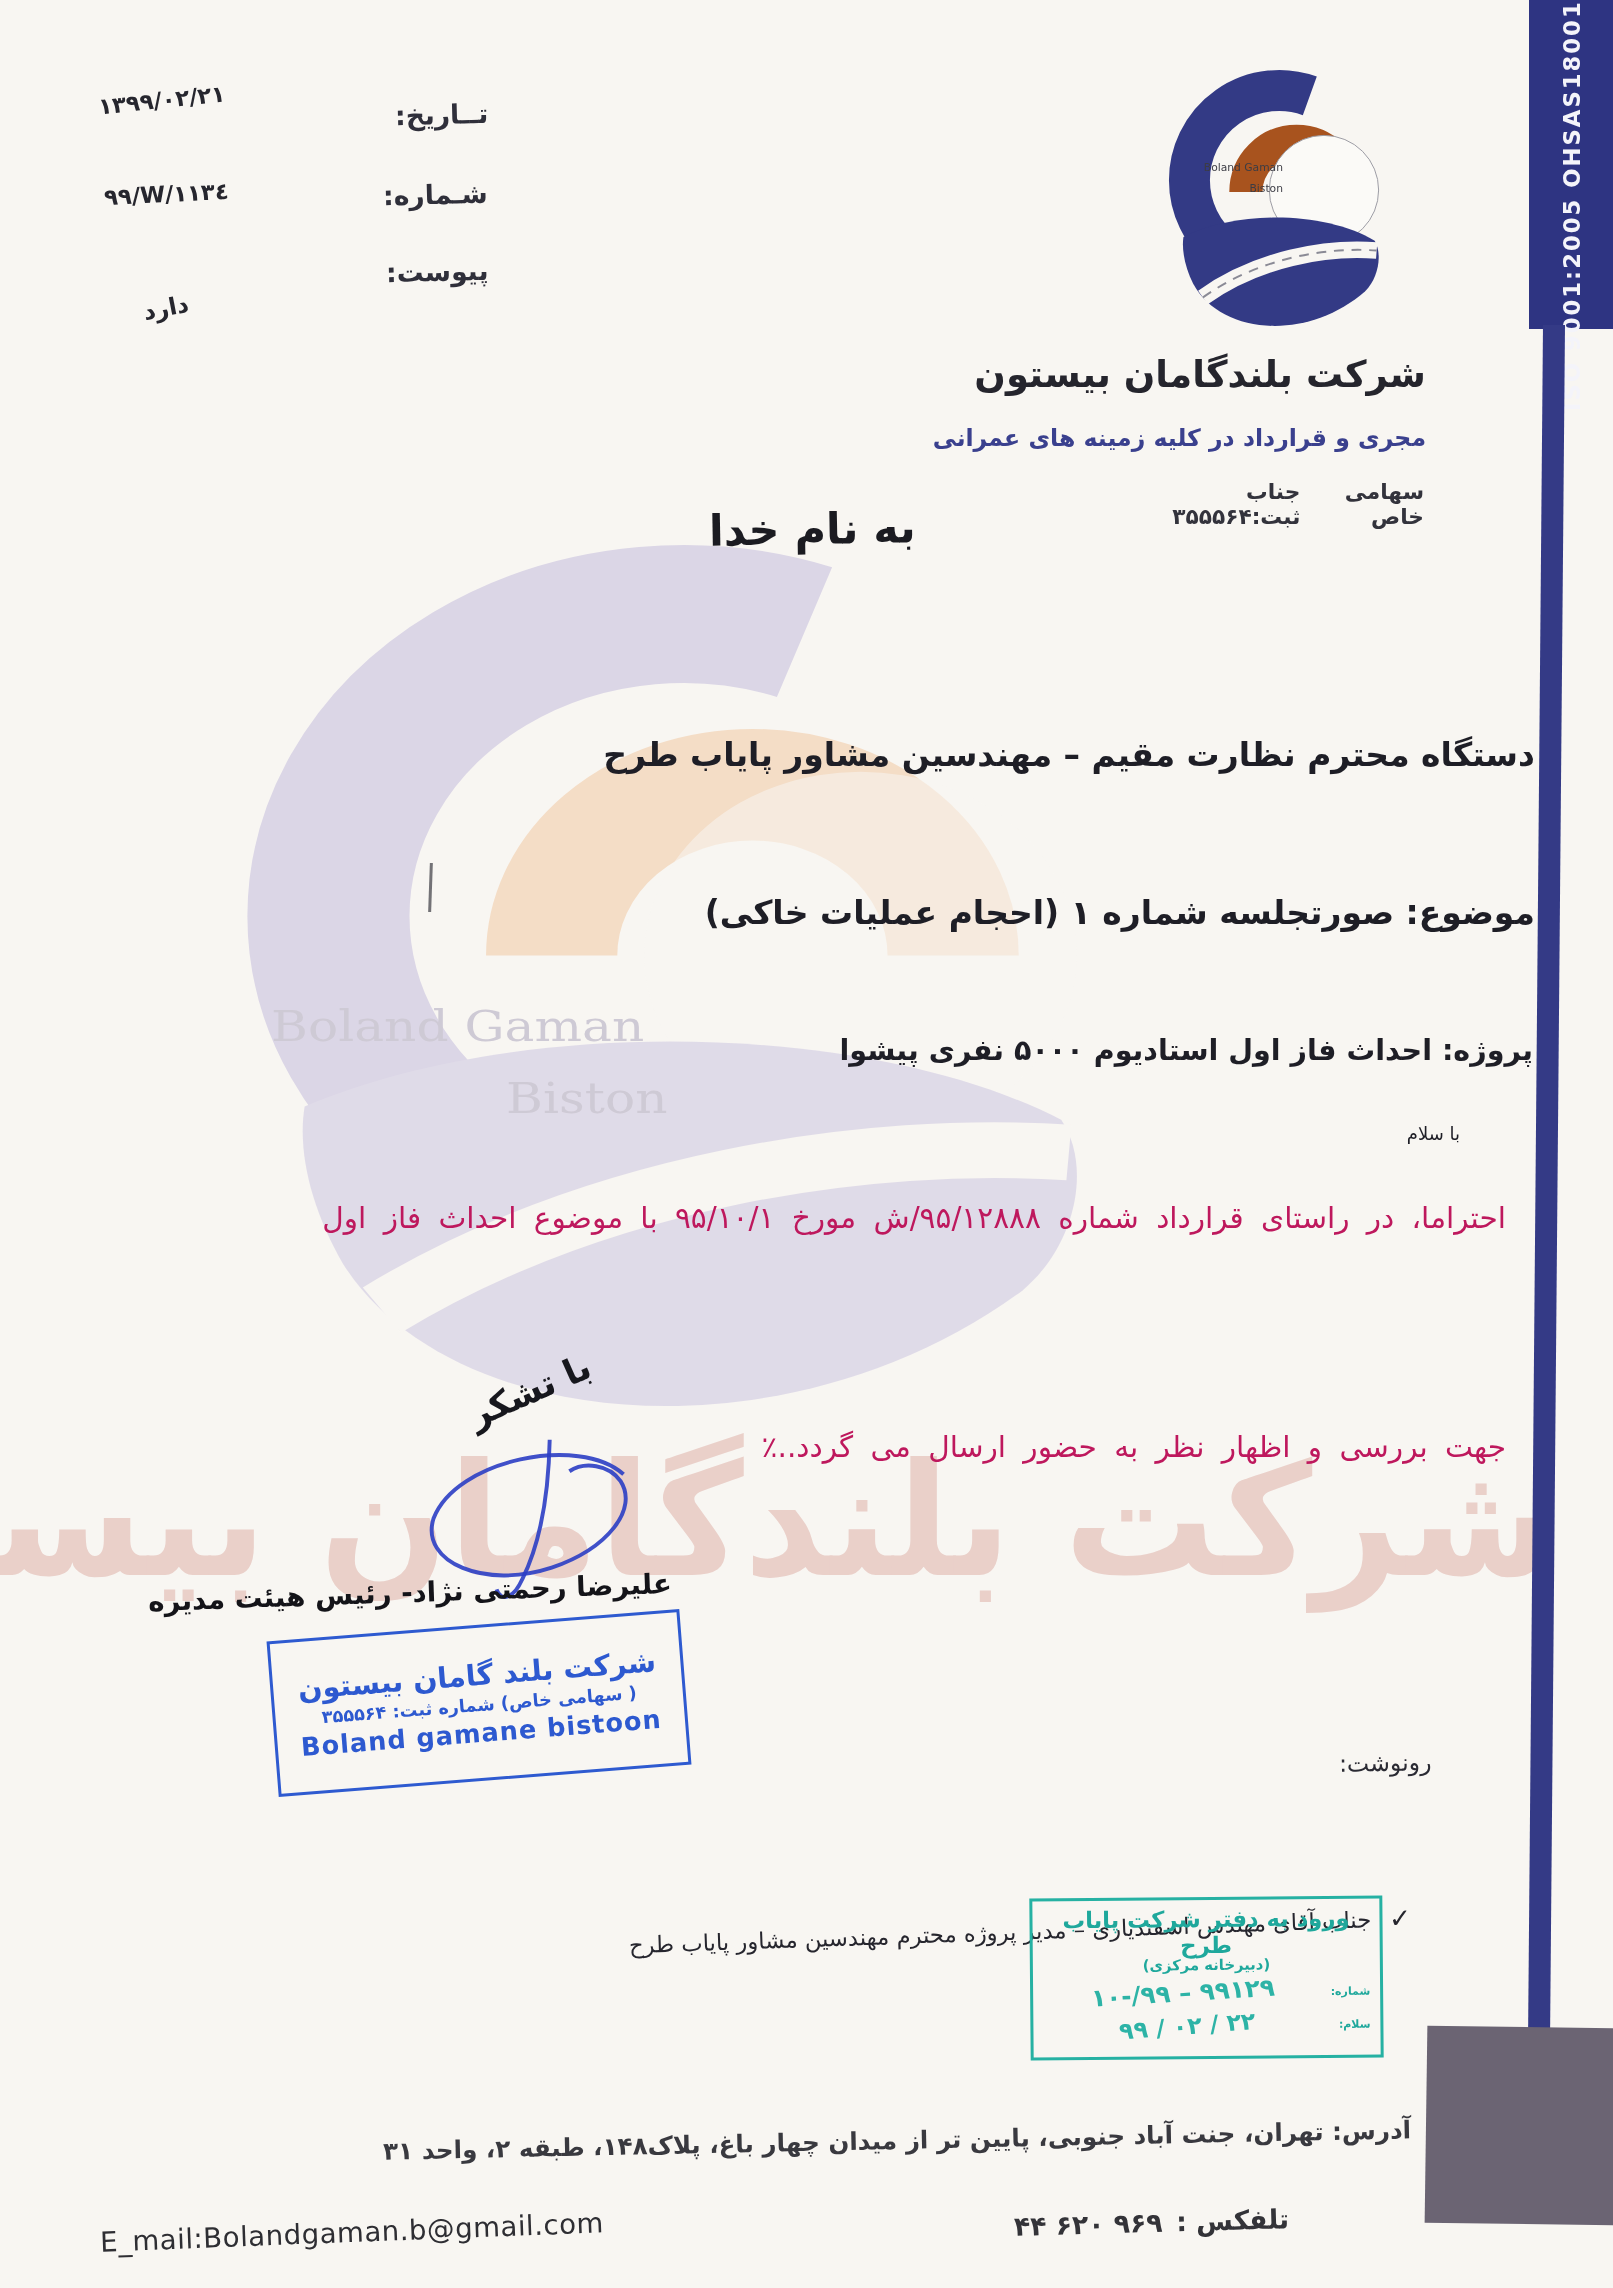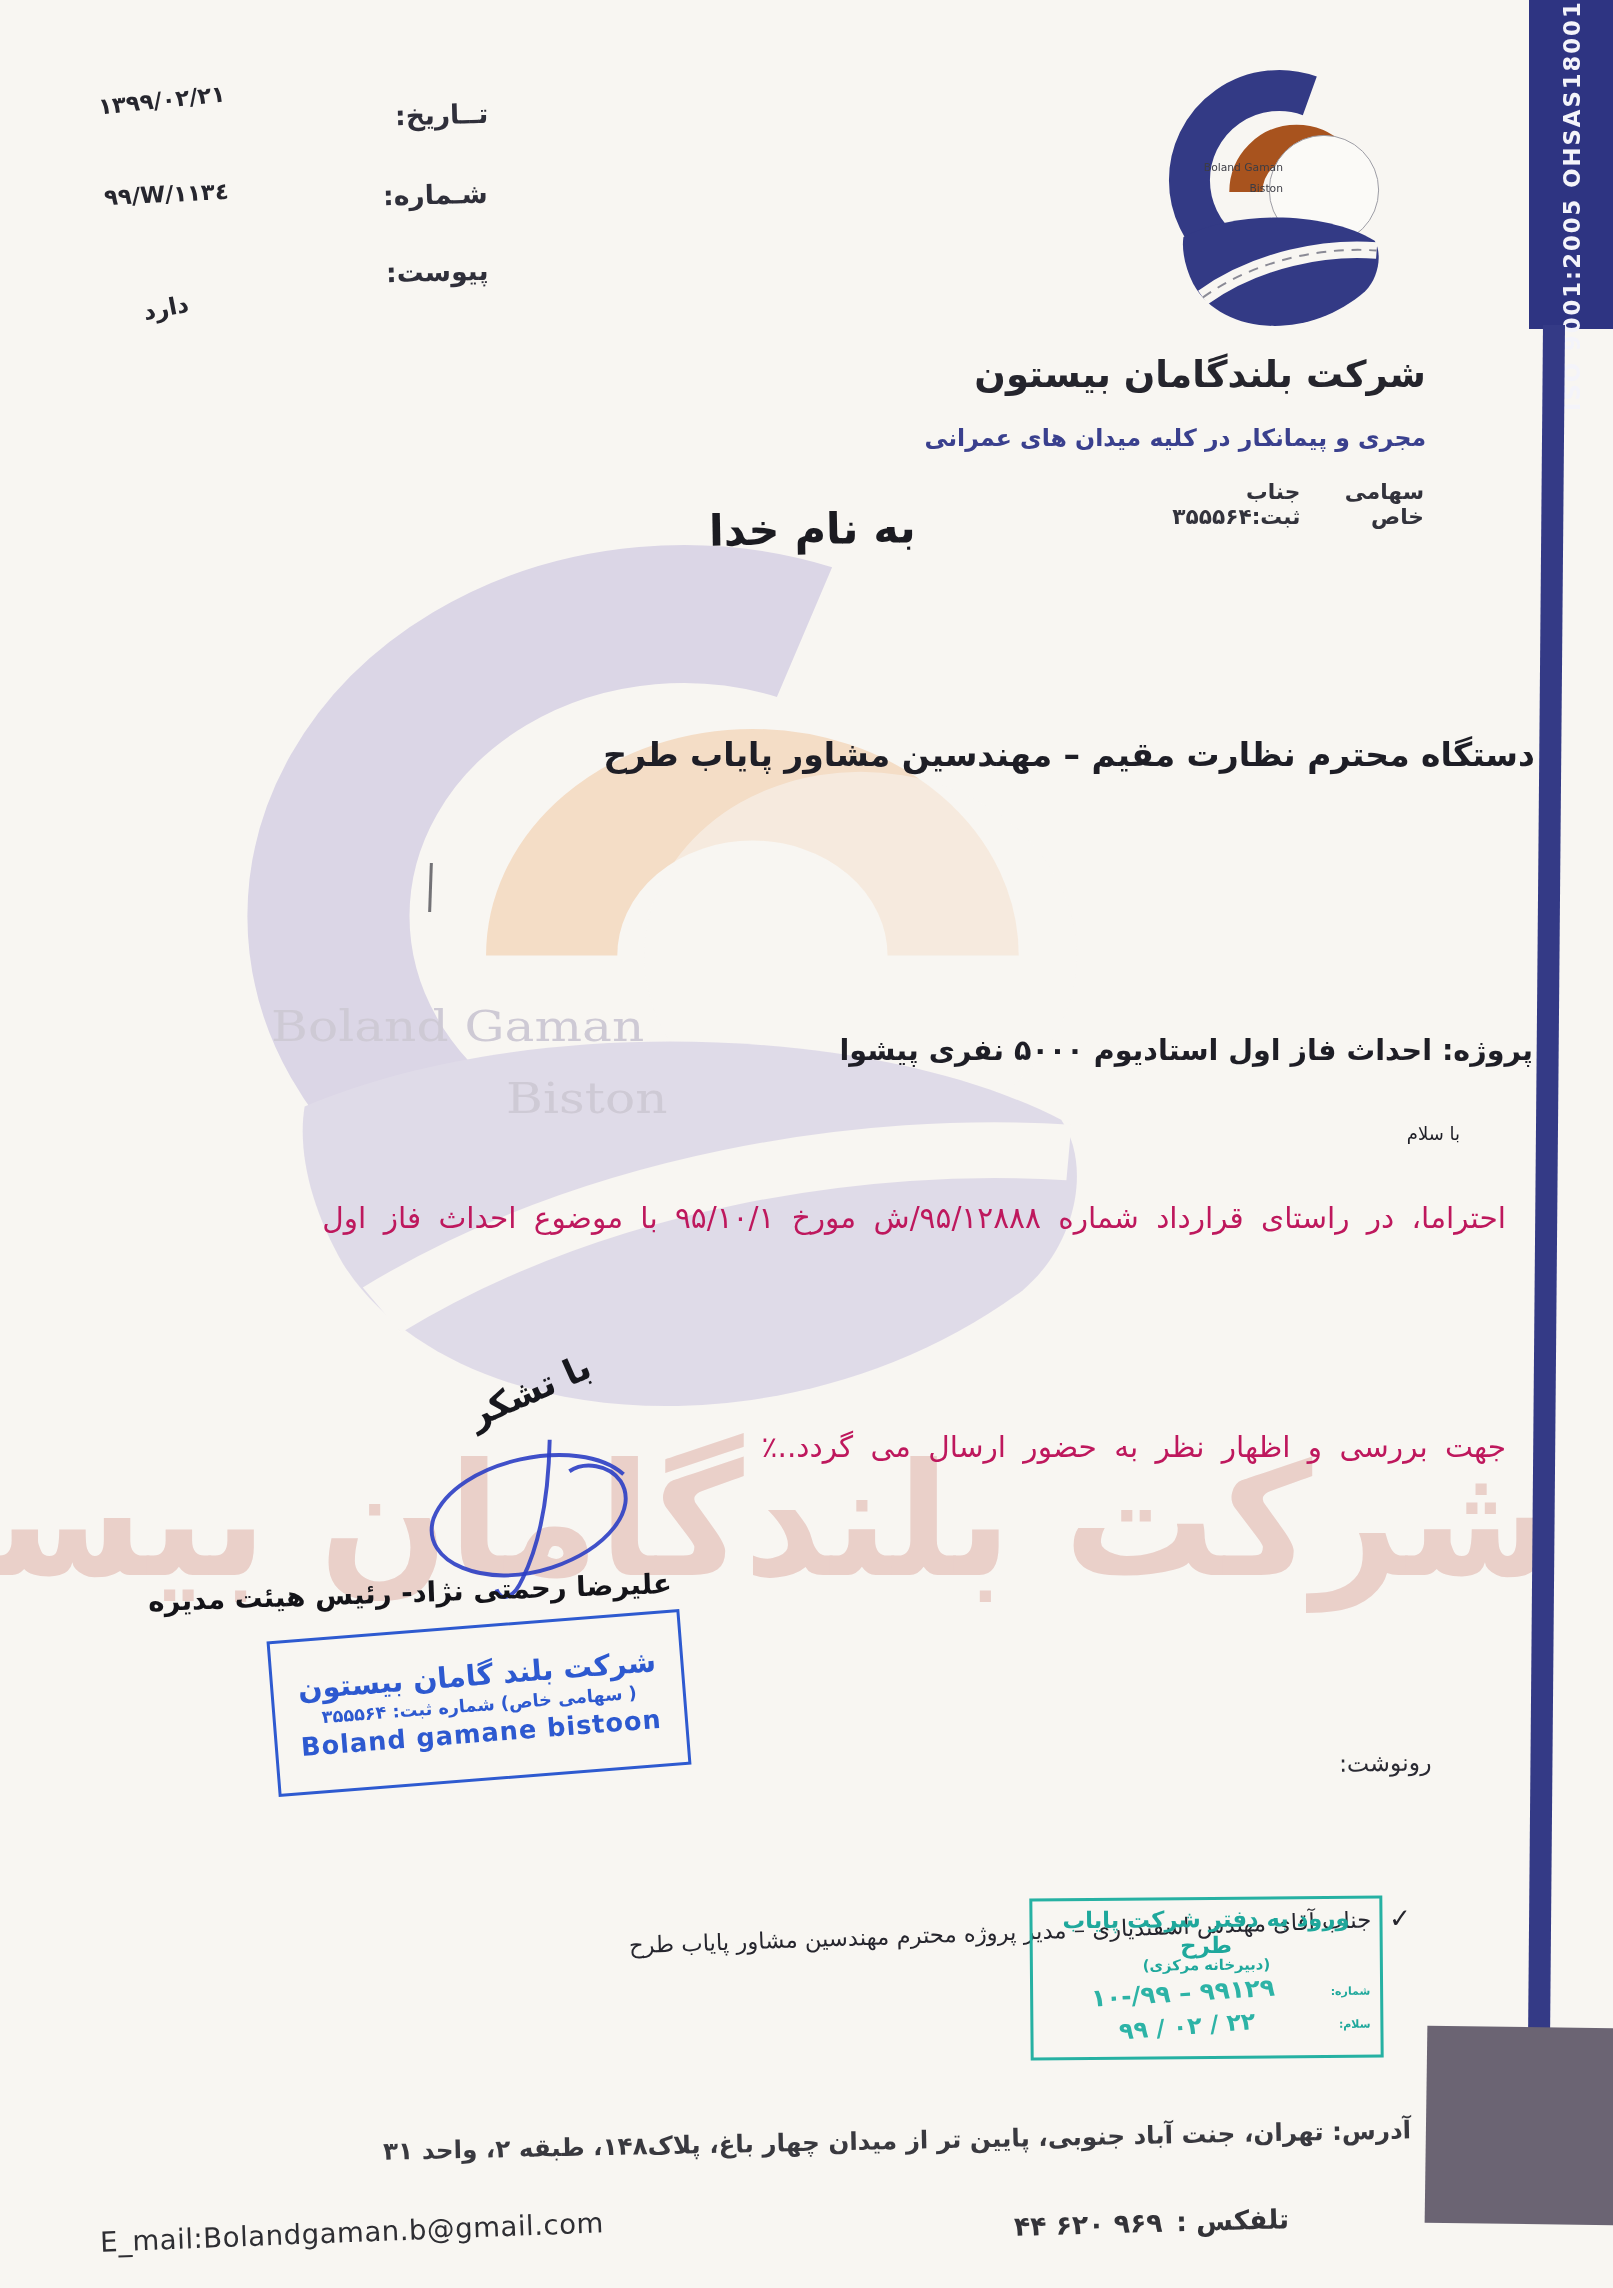--- a/index.html
+++ b/index.html
@@ -119,34 +119,35 @@
     <path d="M88,150 A52,52 0 0 1 192,150" fill="none" stroke="#a8531e" stroke-width="34"></path>
     <circle cx="168" cy="148" r="56" fill="#fbfaf7" stroke="#9a9aa2" stroke-width="1"></circle>
     <text x="126" y="128" font-size="11" fill="#3c3c44">Boland Gaman</text>
     <text x="126" y="150" font-size="11" fill="#3c3c44">Biston</text>
     <path d="M24,196 C80,168 170,170 220,200 C228,214 224,238 210,252 C150,304 62,296 34,244 C26,228 22,210 24,196 Z" fill="#333a85"></path>
     <path d="M44,258 C100,218 170,206 222,210" fill="none" stroke="#f8f6f2" stroke-width="17"></path>
     <path d="M44,258 C100,218 170,206 222,210" fill="none" stroke="#8a8a95" stroke-width="2" stroke-dasharray="10 8"></path>
   </svg>
 
   <div class="abs co-name">شرکت بلندگامان بیستون</div>
-  <div class="abs co-tag">مجری و پیمانکار در کلیه میدان های عمرانی</div>
+  <div class="abs co-tag">مجری و قرارداد در کلیه زمینه های عمرانی</div>
   <div class="abs co-reg">
     <span>سهامی خاص</span>
     <span>جناب ثبت:۳۵۵۵۶۴</span>
   </div>
 
   <div class="abs iso-bar">
     <div class="iso-text" dir="ltr">ISO 9001:2005  OHSAS18001:2007</div>
   </div>
   <div class="abs edge-stripe"></div>
   <div class="abs gray-block"></div>
 
   <div class="abs bismillah">به نام خدا</div>
   <div class="abs line addressee">دستگاه محترم نظارت مقیم – مهندسین مشاور پایاب طرح</div>
+  <div class="abs line subject">موضوع: صورتجلسه شماره ۱ (احجام عملیات خاکی)</div>
   <div class="abs line project">پروژه: احداث فاز اول استادیوم ۵۰۰۰ نفری پیشوا</div>
   <div class="abs line salut">با سلام</div>
   <div class="abs line body-ln b1">احتراما، در راستای قرارداد شماره ۹۵/۱۲۸۸۸/ش مورخ ۹۵/۱۰/۱ با موضوع احداث فاز اول</div>
   <div class="abs line body-ln b3">جهت بررسی و اظهار نظر به حضور ارسال می گردد..٪</div>
   <div class="abs stray-mark"></div>
 
   <div class="abs thanks">با تشکر</div>
   <svg class="abs sig-svg" width="256" height="197" viewBox="0 0 260 200">
     <path d="M225,55 C180,15 55,40 32,100 C18,145 85,172 152,150 C210,130 240,90 222,62 C210,45 185,42 170,52" fill="none" stroke="#2b3ec4" stroke-width="4" opacity="0.9"></path>
     <path d="M150,20 C149,70 143,120 122,162 C114,180 101,186 96,172" fill="none" stroke="#2b3ec4" stroke-width="4" opacity="0.9"></path>

